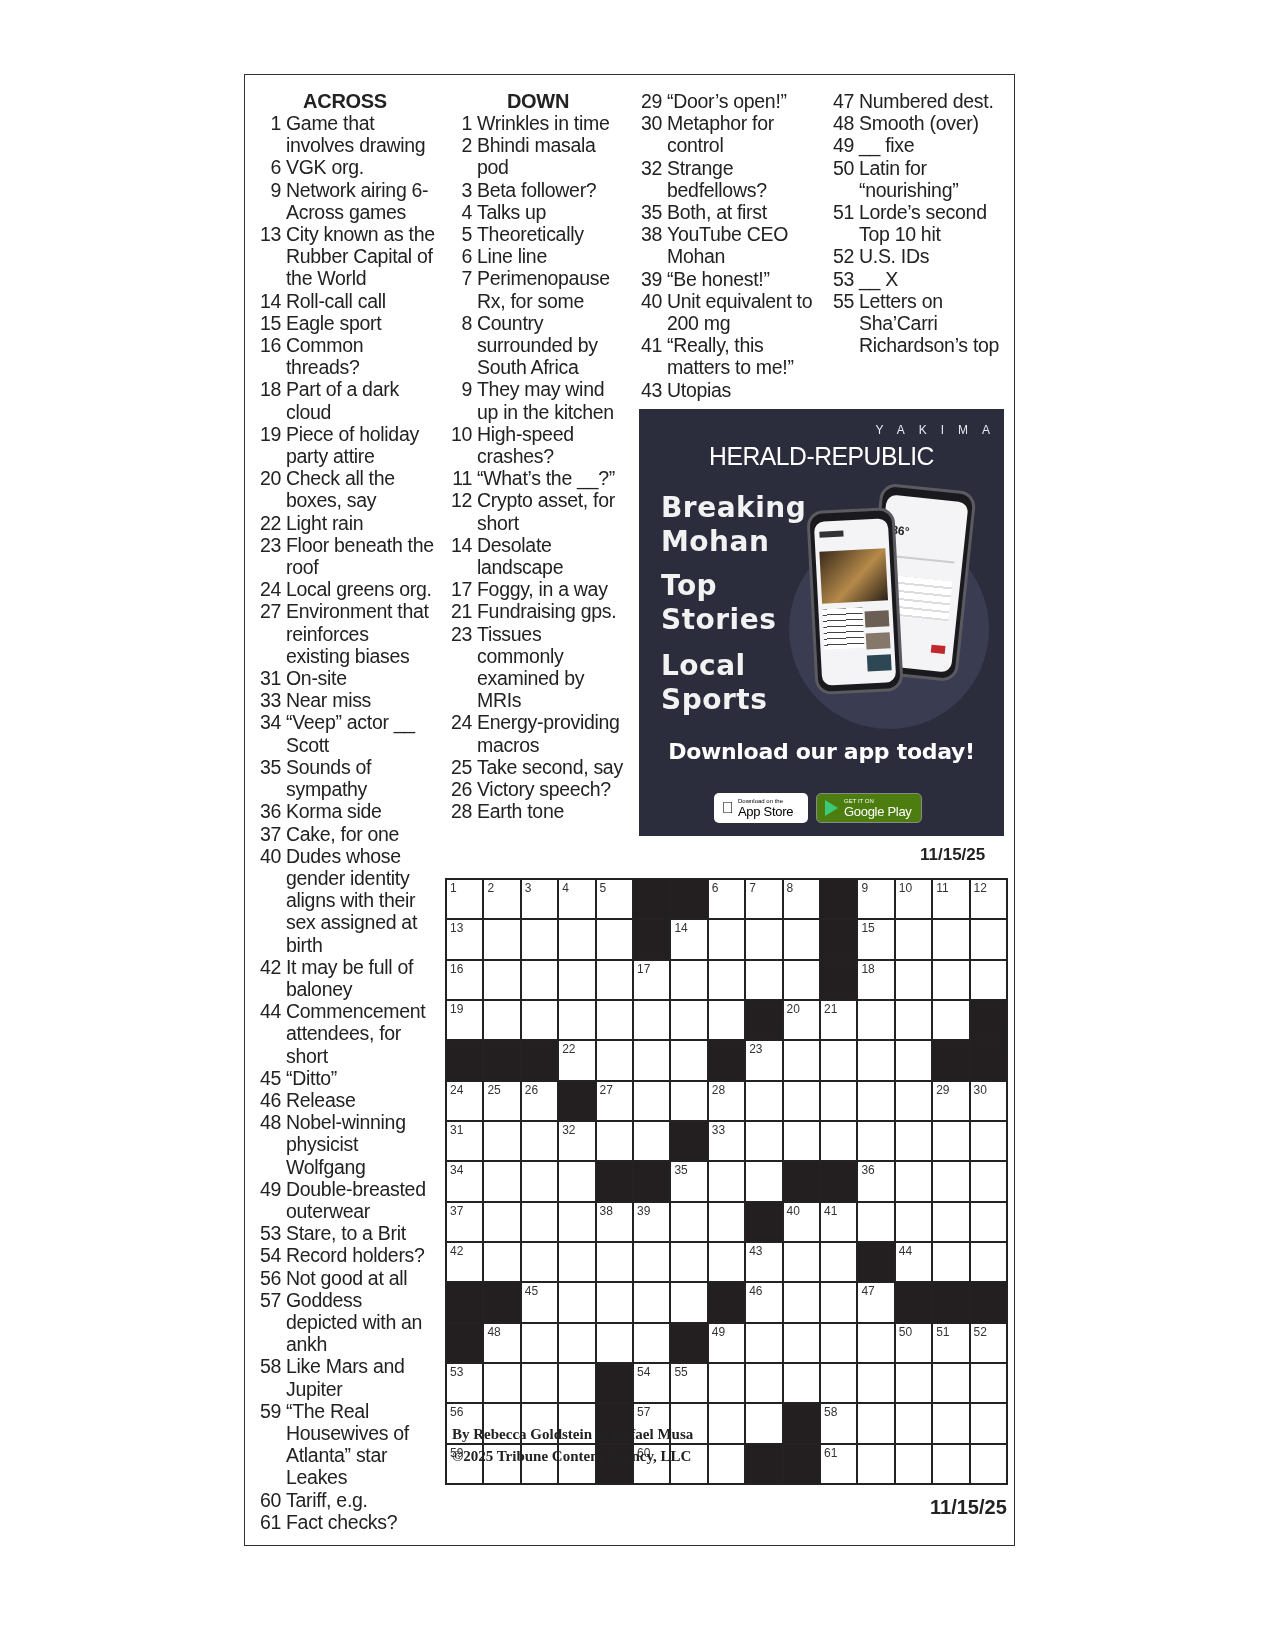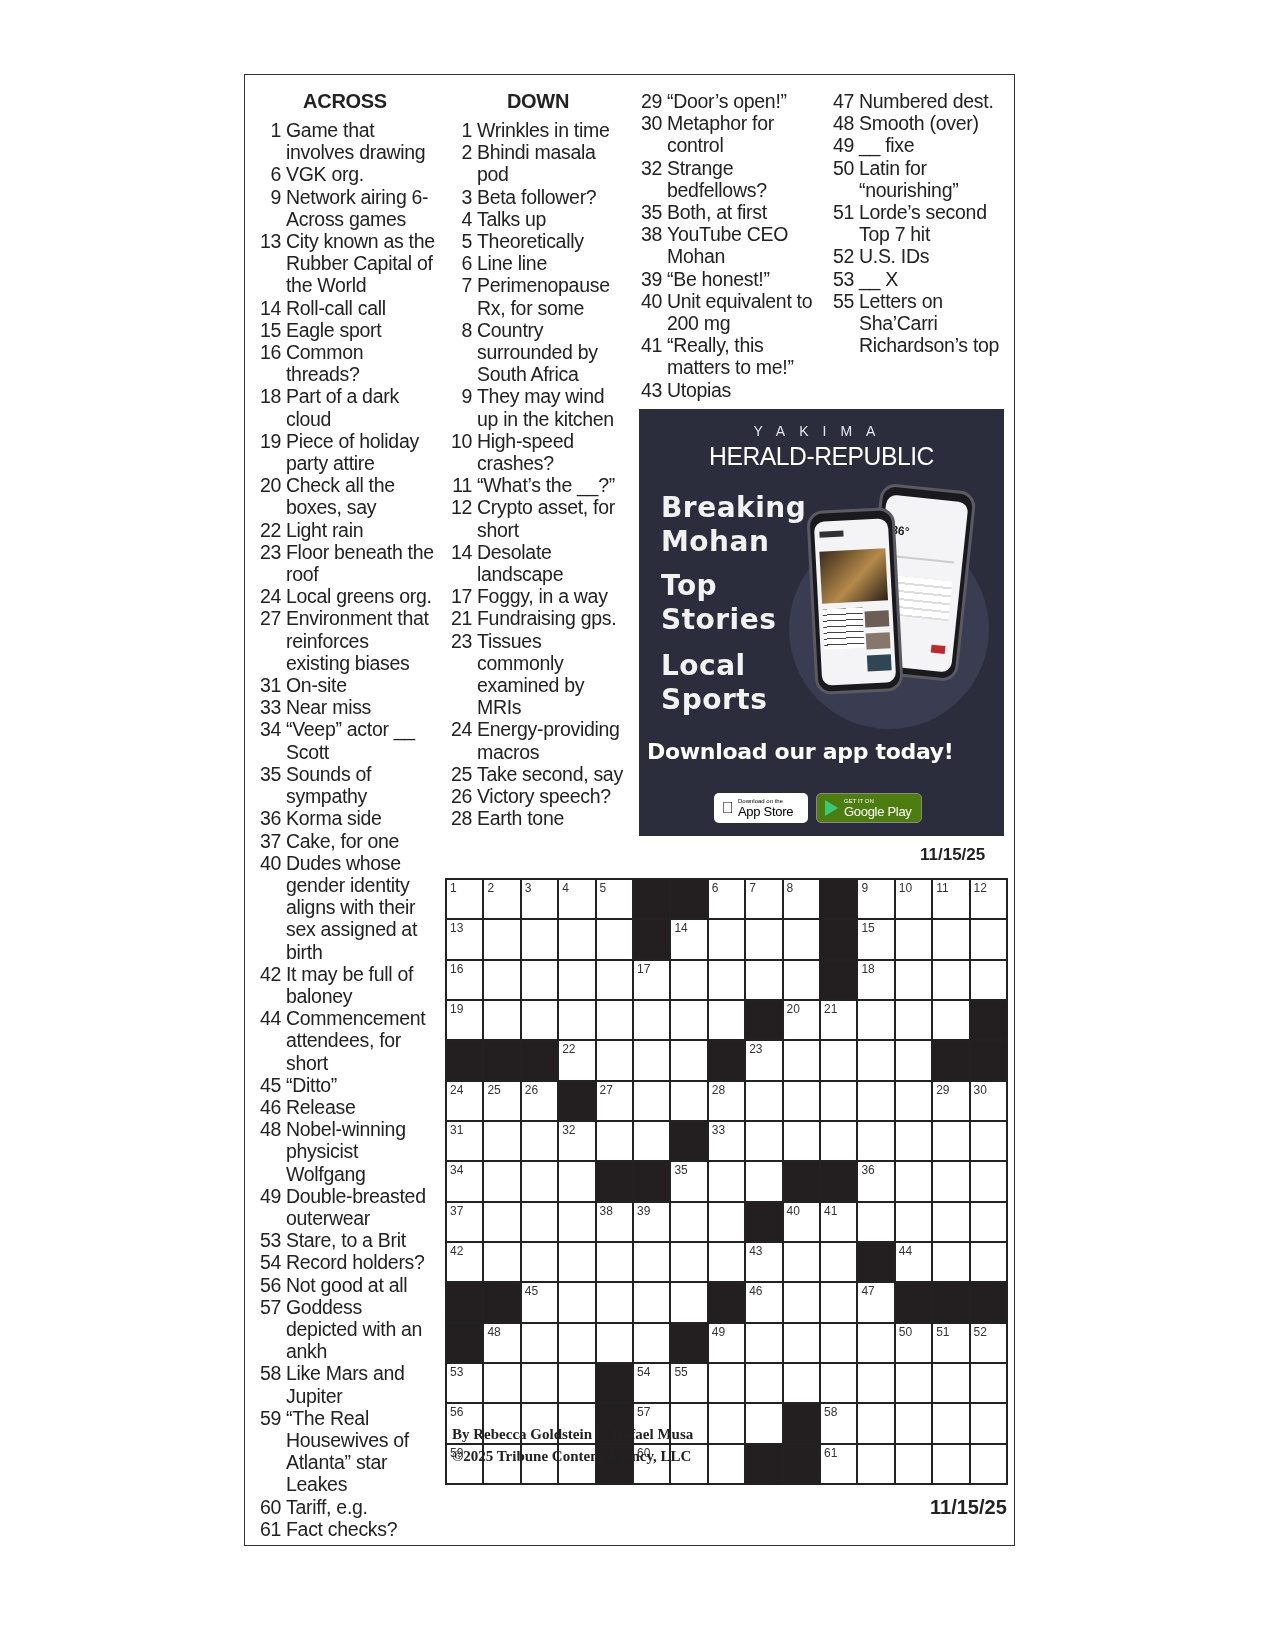--- a/index.html
+++ b/index.html
@@ -1,39 +1,39 @@
 <!DOCTYPE html>
 <html><head>
 <meta charset="utf-8">
 <style>
   html, body { margin:0; padding:0; background:#ffffff; }
   body { width:1265px; height:1637px; position:relative; font-family:"Liberation Sans", sans-serif; color:#222; overflow:hidden; }
   .frame { position:absolute; left:244px; top:74px; width:771px; height:1472px; border:1.5px solid #333; box-sizing:border-box; }
   .col { position:absolute; font-size:19.5px; line-height:22.2px; letter-spacing:-0.3px; }
-  .col-head { font-weight:bold; font-size:20px; text-align:center; line-height:22px; margin-bottom:7px; }
+  .col-head { font-weight:bold; font-size:20px; text-align:center; line-height:22px; margin-bottom:0px; }
   .clue { display:flex; }
   .clue .num { display:inline-block; text-align:right; padding-right:5px; flex:0 0 auto; }
   .clue .txt { flex:1 1 auto; }
   #across { left:255px; top:90px; width:180px; }
   #across .num { width:26px; }
   #down { left:448px; top:90px; width:180px; }
   #down .num { width:24px; }
   #down2 { left:640px; top:90px; width:190px; }
   #down2 .num { width:22px; }
   #down3 { left:832px; top:90px; width:180px; }
   #down3 .num { width:22px; }
 
   .ad { position:absolute; left:639px; top:409px; width:365px; height:427px; background:#2b2d3d; color:#fff; overflow:hidden; }
-  .ad .brand-small { position:absolute; top:14px; left:0; width:100%; text-align:center; font-size:14px; letter-spacing:14px; color:#e8e8ee; }
+  .ad .brand-small { position:absolute; top:14px; left:0; width:100%; text-align:right; font-size:12px; letter-spacing:14px; color:#e8e8ee; }
   .ad .brand { position:absolute; top:32px; left:0; width:100%; text-align:center; font-size:26px; font-weight:normal; letter-spacing:-0.5px; color:#fff; transform:scaleX(0.95); }
   .ad .feat { position:absolute; left:22px; font-size:28px; line-height:34px; font-weight:bold; color:#f2f2f2; font-family:"DejaVu Sans", sans-serif; letter-spacing:0.5px; }
   .ad .glow { position:absolute; left:150px; top:120px; width:200px; height:200px; border-radius:50%; background:#3a3c52; }
   .ad .phone { position:absolute; border-radius:16px; background:#1a1a1e; border:3px solid #5a5a60; }
   .ad .phone .screen { position:absolute; left:4px; top:8px; right:4px; bottom:6px; background:#f4f4f6; border-radius:10px; overflow:hidden; }
-  .ad .cta { position:absolute; left:0; top:330px; width:100%; font-size:22px; font-weight:bold; font-family:"DejaVu Sans", sans-serif; letter-spacing:-0.3px;margin-left:8px; }
+  .ad .cta { position:absolute; left:0; top:330px; width:100%; text-align:center; font-size:22px; font-weight:bold; font-family:"DejaVu Sans", sans-serif; letter-spacing:-0.3px; }
   .store { position:absolute; top:384px; height:30px; border-radius:5px; display:flex; align-items:center; padding:0 8px; box-sizing:border-box; }
   .store.apple { left:75px; width:94px; background:#fff; color:#000; }
   .store.google { left:177px; width:106px; background:#4d7c0f; color:#fff; border:1px solid #888; }
   .store .small { font-size:6px; line-height:7px; display:block; }
   .store .big { font-size:13px; line-height:13px; display:block; letter-spacing:-0.3px; }
 
   .date-top { position:absolute; left:920px; top:845px; font-size:17px; font-weight:bold; }
   .grid { position:absolute; left:445px; top:878px; width:563px; height:607px; border:2px solid #222; box-sizing:border-box; display:grid; grid-template-columns:repeat(15, 1fr); grid-template-rows:repeat(15, 1fr); background:#222; gap:2px; padding:0; }
   .cell { background:#fff; position:relative; }
   .cell.black { background:#231f20; }
@@ -332,21 +332,21 @@
       <div class="clue">
         <span class="num">49</span>
         <span class="txt">__ fixe</span>
       </div>
       <div class="clue">
         <span class="num">50</span>
         <span class="txt">Latin for “nourishing”</span>
       </div>
       <div class="clue">
         <span class="num">51</span>
-        <span class="txt">Lorde’s second Top 7 hit</span>
+        <span class="txt">Lorde’s second Top 10 hit</span>
       </div>
       <div class="clue">
         <span class="num">52</span>
         <span class="txt">U.S. IDs</span>
       </div>
       <div class="clue">
         <span class="num">53</span>
         <span class="txt">__ X</span>
       </div>
       <div class="clue">

